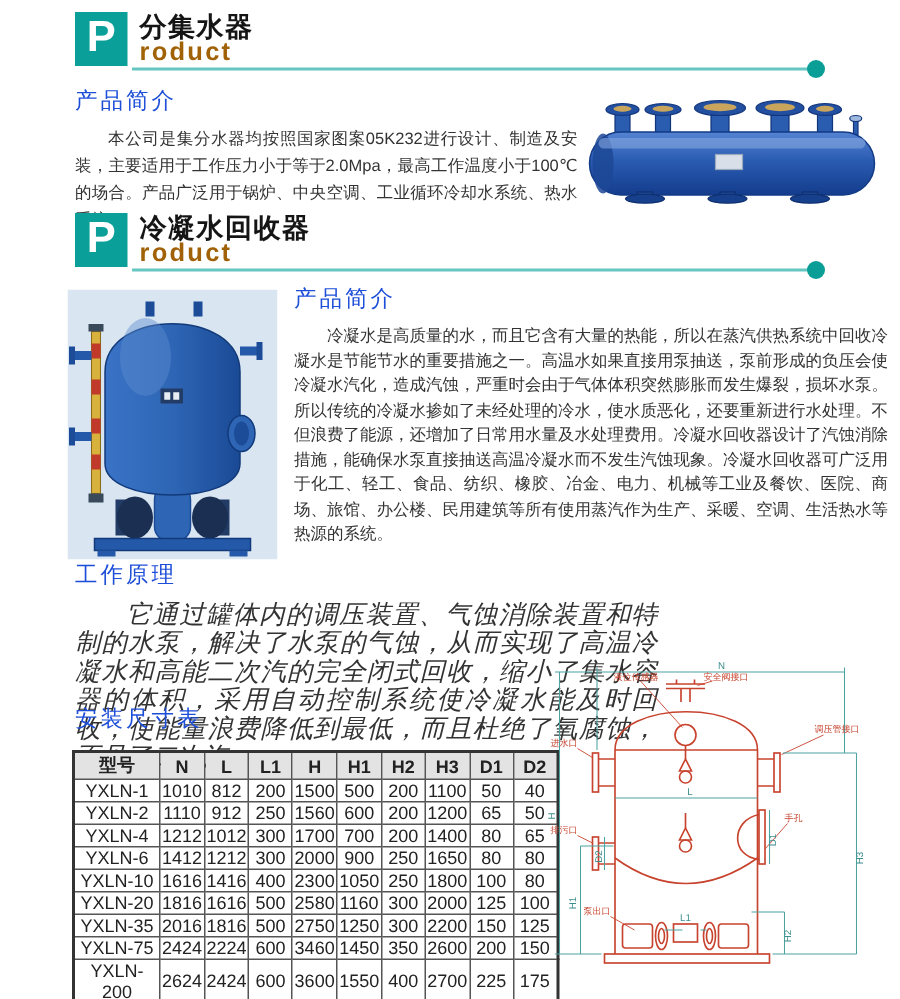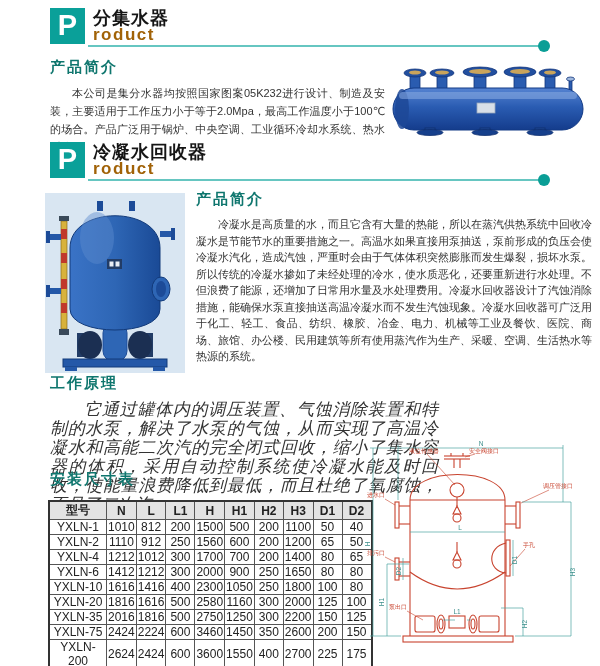--- a/index.html
+++ b/index.html
@@ -5,21 +5,21 @@
   html,body{margin:0;padding:0;background:#fff;}
   .page{position:relative;width:600px;height:666px;background:#ffffff;overflow:hidden;
         font-family:"Liberation Sans","DejaVu Sans",sans-serif;}
   .sec-head{position:absolute;left:0;width:600px;height:50px;}
   .pbox{position:absolute;left:50px;top:0;width:35px;height:36px;background:#0aa099;color:#ffffff;
         font-weight:bold;font-size:29px;line-height:35px;text-align:center;}
   .hd-title{position:absolute;left:93px;top:-2px;font-size:18px;font-weight:bold;color:#151515;letter-spacing:1px;}
   .hd-sub{position:absolute;left:93px;top:17px;font-size:17px;font-weight:bold;color:#a16207;letter-spacing:1.5px;}
   .hd-line{position:absolute;left:88px;top:37px;width:452px;height:2px;background:#66c6c1;}
   .hd-dot{position:absolute;left:538px;top:32px;width:12px;height:12px;border-radius:50%;background:#0a9e96;}
-  .h-green{position:absolute;font-size:15px;font-weight:bold;color:#0f766e;letter-spacing:2px;}
+  .h-green{position:absolute;font-size:15px;font-weight:normal;color:#1d4ed8;letter-spacing:2px;}
   .para{position:absolute;color:#333333;text-align:justify;text-indent:2em;}
   #para1{left:50px;top:84px;width:335px;font-size:11px;line-height:18px;}
   #para2{left:196px;top:216px;width:396px;font-size:11px;line-height:16.5px;}
   #para3{left:50px;top:400px;width:388px;font-size:17px;line-height:19px;font-style:italic;}
   .photo{position:absolute;}
   table.dims{position:absolute;left:48px;top:500px;border-collapse:collapse;border:2px solid #333;
         font-size:12px;color:#222;text-align:center;table-layout:fixed;}
   table.dims th,table.dims td{border:1px solid #555;height:12.7px;padding:0 1px;width:26px;overflow:hidden;}
   table.dims th{background:#e3e3e3;font-weight:bold;}
   table.dims th.model,table.dims td.model{width:54px;}

